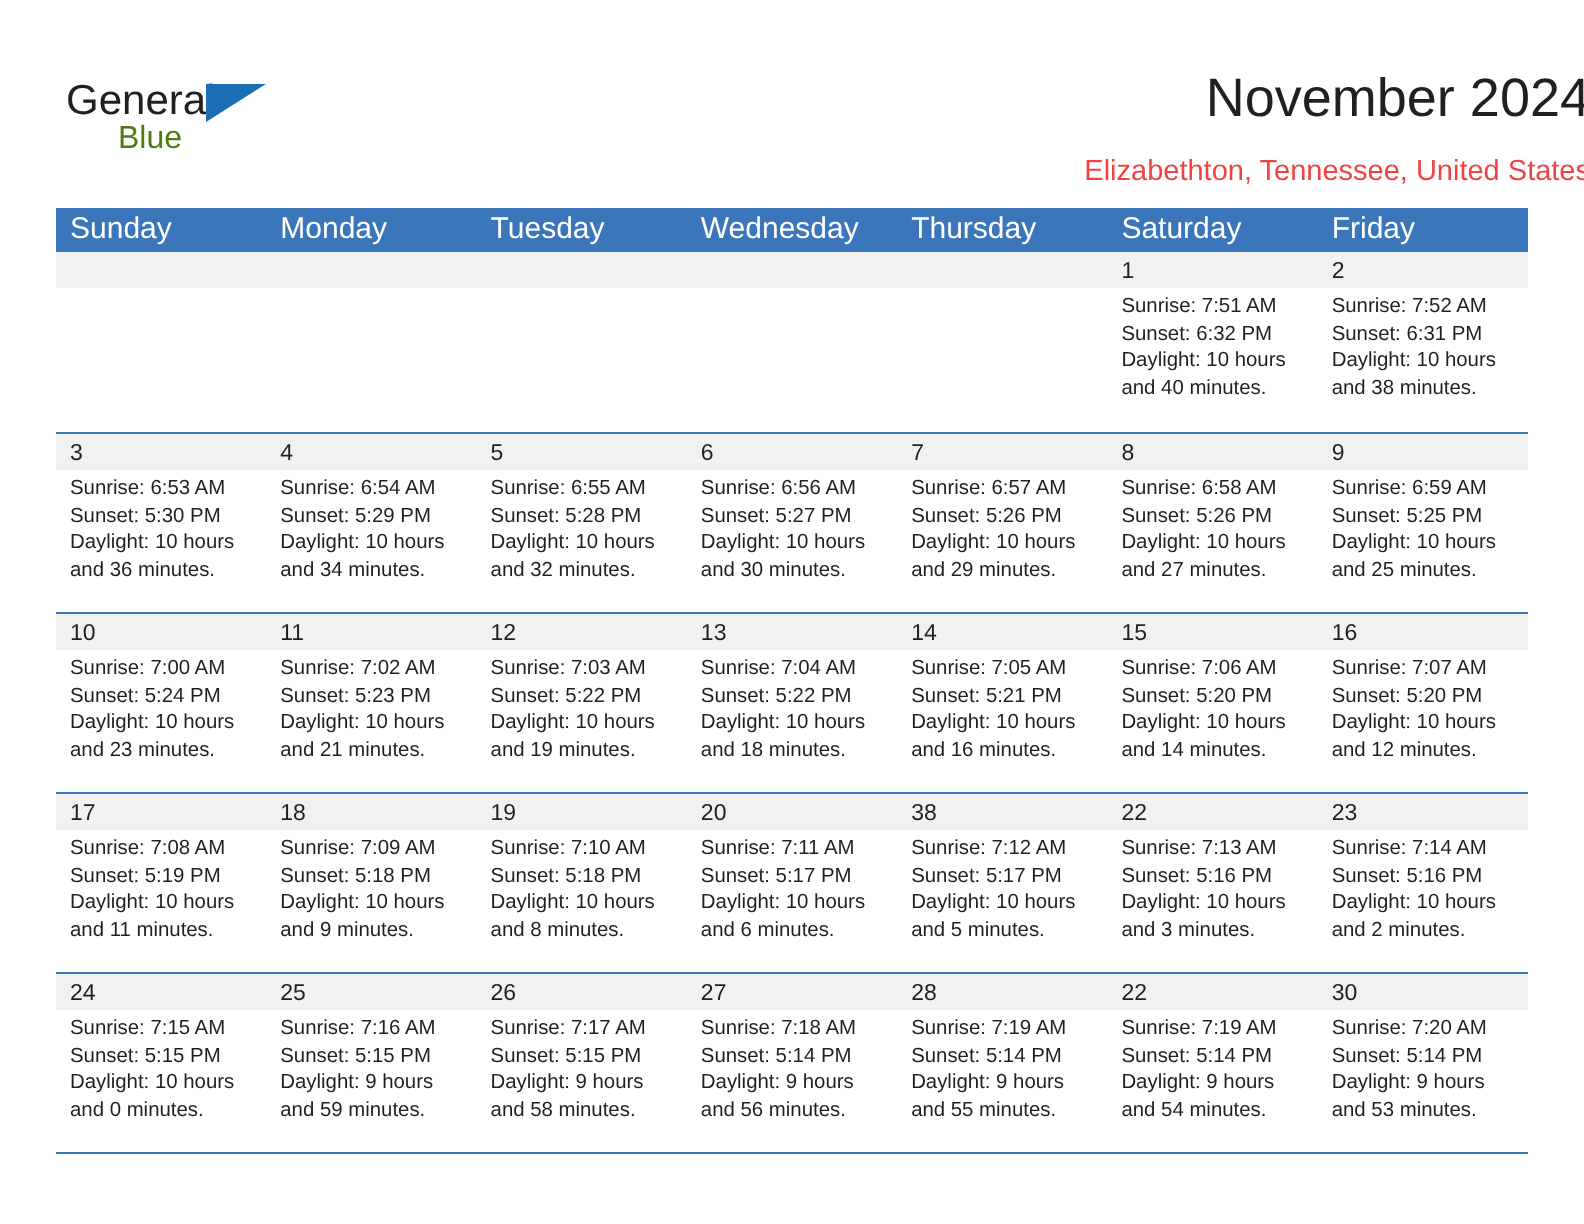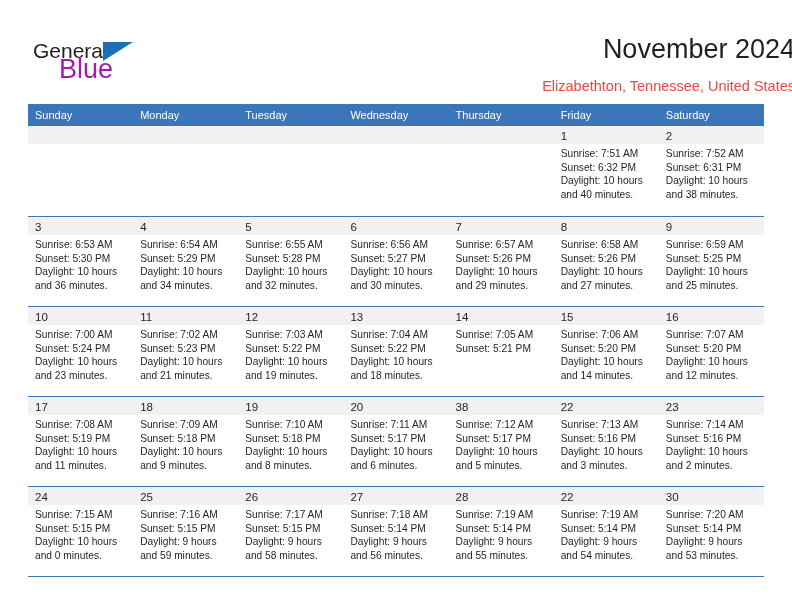--- a/index.html
+++ b/index.html
@@ -43,23 +43,23 @@
     font-size: 21px;
     line-height: 21px;
     color: #231f20;
     letter-spacing: 0px;
     font-family: "Liberation Sans", sans-serif;
   }
   .logo-blue {
     position: absolute;
     left: 26px;
     top: 19px;
-    font-size: 27px;
+    font-size: 16px;
     line-height: 21px;
-    color: #a21caf;
+    color: #4d7c0f;
     font-family: "Liberation Sans", sans-serif;
   }
   .logo-tri {
     position: absolute;
     left: 70px;
     top: 2px;
     width: 0;
     height: 0;
     border-left: 30px solid #1c6fb5;
     border-bottom: 19px solid transparent;
@@ -95,21 +95,21 @@
     width: 736px;
   }
   .weekdays {
     display: flex;
     background: #3b75ba;
     height: 22px;
   }
   .weekday {
     flex: 1 1 0;
     color: #ffffff;
-    font-size: 11px;
+    font-size: 15px;
     line-height: 22px;
     padding-left: 7px;
     box-sizing: border-box;
     white-space: nowrap;
     font-family: "Liberation Sans", sans-serif;
   }
   .week {
     display: flex;
     height: 90px;
     border-top: 1.4px solid #3b75ba;
@@ -170,22 +170,22 @@
     <div class="subtitle">Elizabethton, Tennessee, United States</div>
   </div>
 
   <div class="calendar">
     <div class="weekdays">
       <div class="weekday">Sunday</div>
       <div class="weekday">Monday</div>
       <div class="weekday">Tuesday</div>
       <div class="weekday">Wednesday</div>
       <div class="weekday">Thursday</div>
+      <div class="weekday">Saturday</div>
       <div class="weekday">Friday</div>
-      <div class="weekday">Saturday</div>
     </div>
     <div id="weeks-container">
         <div class="week first">
           <div class="day empty">
             <div class="day-band"><span class="day-num"></span></div>
           </div>
           <div class="day empty">
             <div class="day-band"><span class="day-num"></span></div>
           </div>
           <div class="day empty">
@@ -303,20 +303,21 @@
               <div>Sunrise: 7:04 AM</div>
               <div>Sunset: 5:22 PM</div>
               <div class="wrap">Daylight: 10 hours and 18 minutes.</div>
             </div>
           </div>
           <div class="day">
             <div class="day-band"><span class="day-num">14</span></div>
             <div class="day-info">
               <div>Sunrise: 7:05 AM</div>
               <div>Sunset: 5:21 PM</div>
+              <div class="wrap">Daylight: 10 hours and 16 minutes.</div>
             </div>
           </div>
           <div class="day">
             <div class="day-band"><span class="day-num">15</span></div>
             <div class="day-info">
               <div>Sunrise: 7:06 AM</div>
               <div>Sunset: 5:20 PM</div>
               <div class="wrap">Daylight: 10 hours and 14 minutes.</div>
             </div>
           </div>

